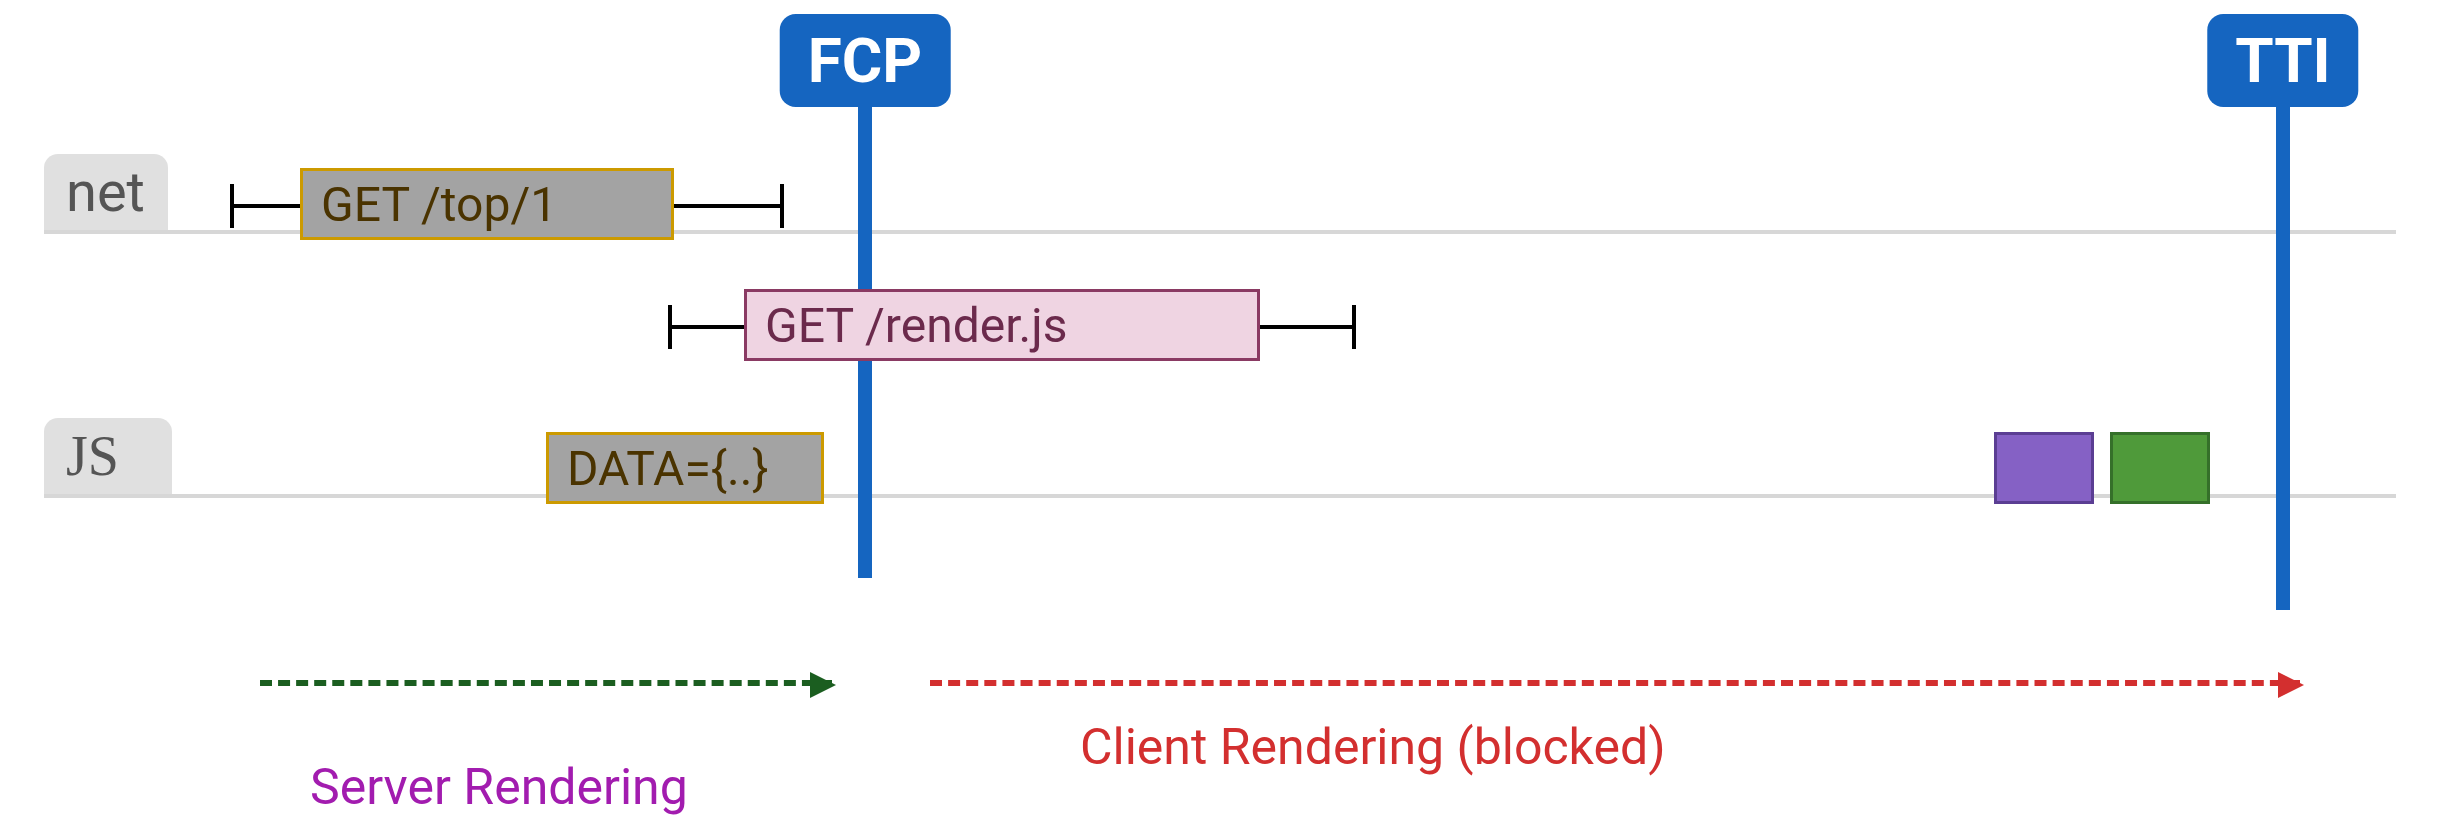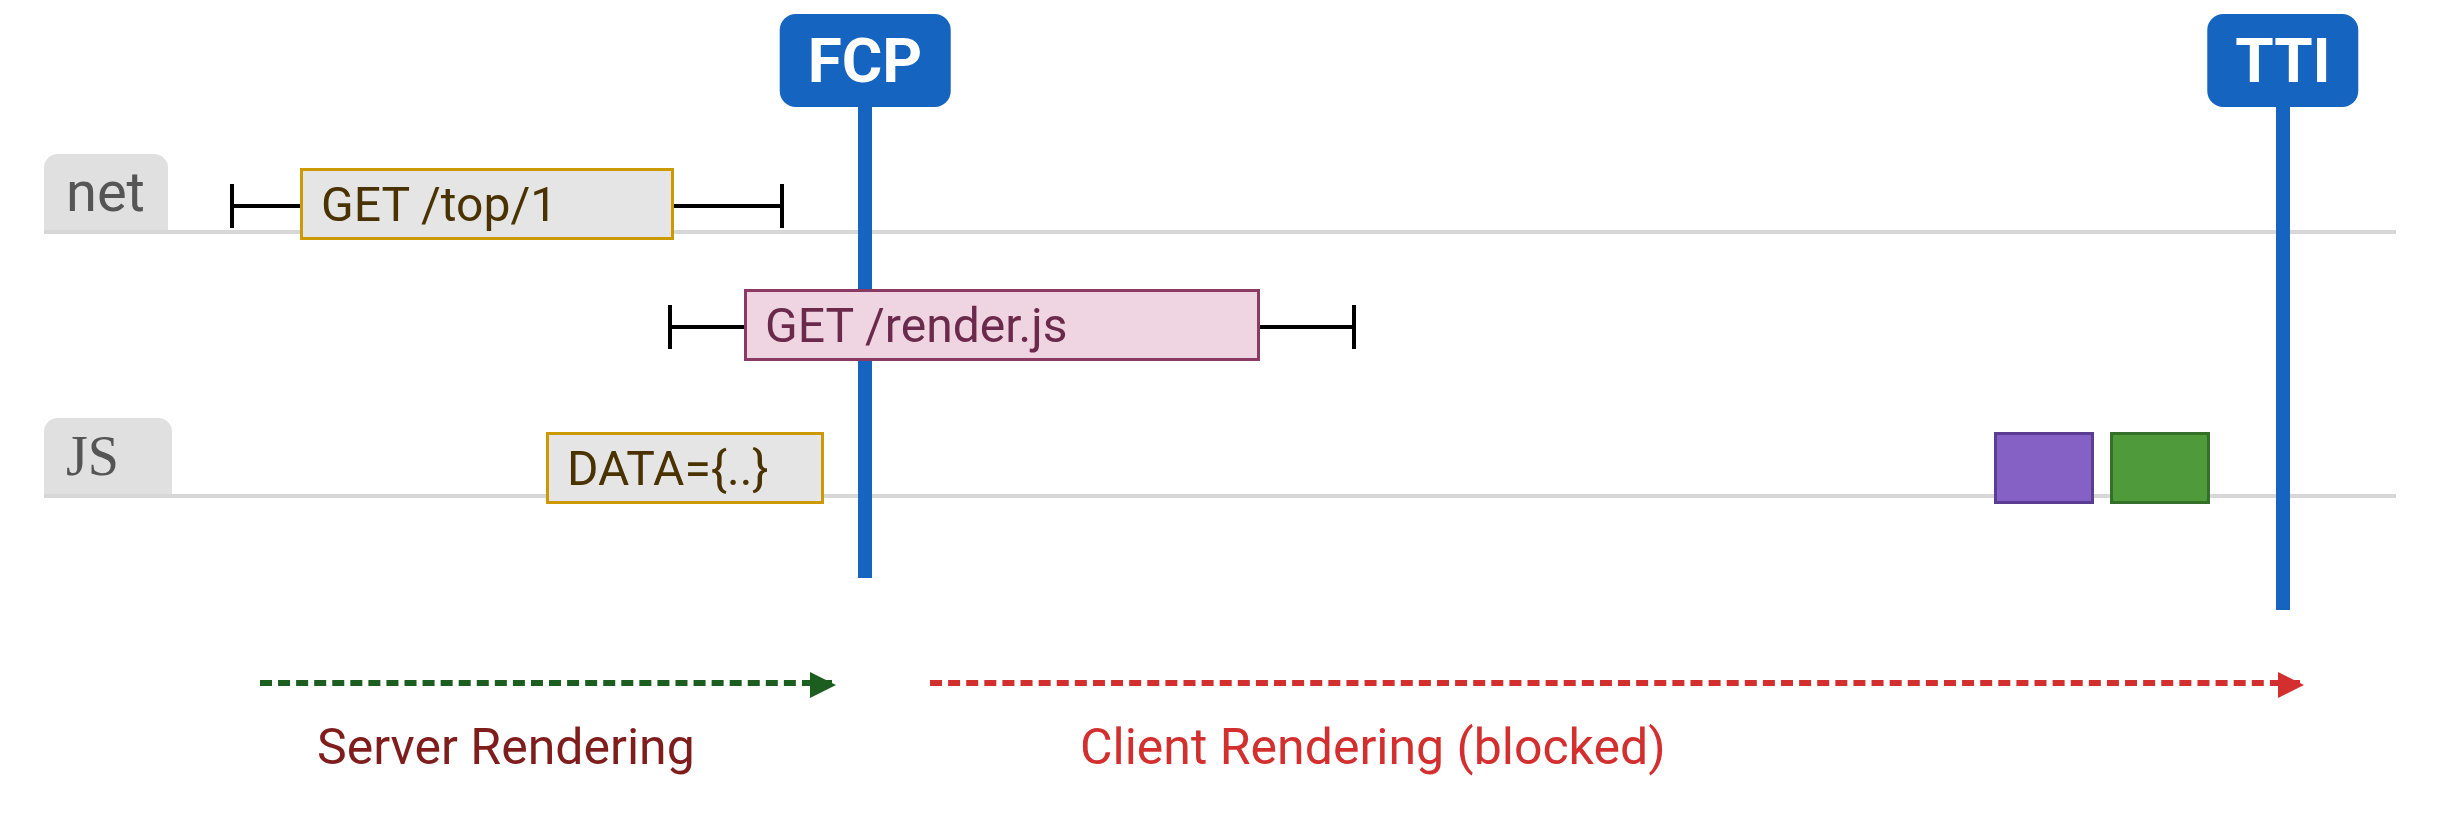--- a/index.html
+++ b/index.html
@@ -62,21 +62,21 @@
   .bar {
     position: absolute;
     height: 72px;
     border: 3px solid;
     display: flex;
     align-items: center;
     padding: 0 18px;
     font-size: 48px;
     white-space: nowrap;
   }
-  .bar.yellow { background: #e5e5e5; border-color: #cc9a00; color: #4a3300; }
+  .bar.yellow { background: #a3a3a3; border-color: #cc9a00; color: #4a3300; }
   .bar.pink   { background: #efd4e2; border-color: #8a3a63; color: #6b2a4c; }
   .bar.purple { background: #8561c5; border-color: #5b3e93; }
   .bar.green  { background: #4f9a3a; border-color: #35702a; }
 
   .whisker {
     position: absolute;
     top: 50%;
     height: 0;
     border-top: 4px solid #000;
   }
@@ -106,21 +106,21 @@
   .phase-arrow.server { left: 260px; width: 572px; border-color: #1b5e20; }
   .phase-arrow.server .head { border-left-color: #1b5e20; }
   .phase-arrow.client { left: 930px; width: 1370px; border-color: #d32f2f; }
   .phase-arrow.client .head { border-left-color: #d32f2f; }
 
   .phase-label {
     position: absolute;
     top: 718px;
     font-size: 50px;
   }
-  .phase-label.server { left: 317px; color: #7f1d1d; }
+  .phase-label.server { left: 310px; color: #a21caf; margin-top: 40px; }
   .phase-label.client { left: 1080px; color: #d32f2f; }
 </style>
 </head>
 <body>
 
 <div class="stage">
 
   <div class="track-label net">net</div>
   <div class="track-rule rule-net"></div>
   <div class="track-label js">JS</div>

